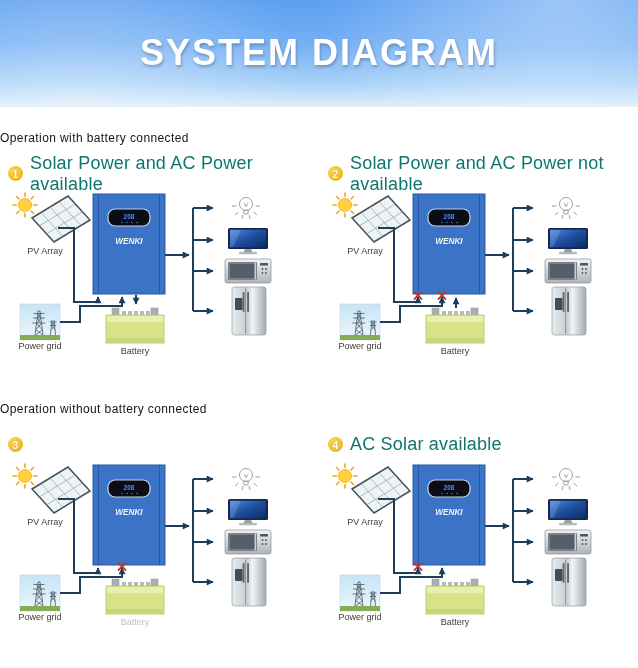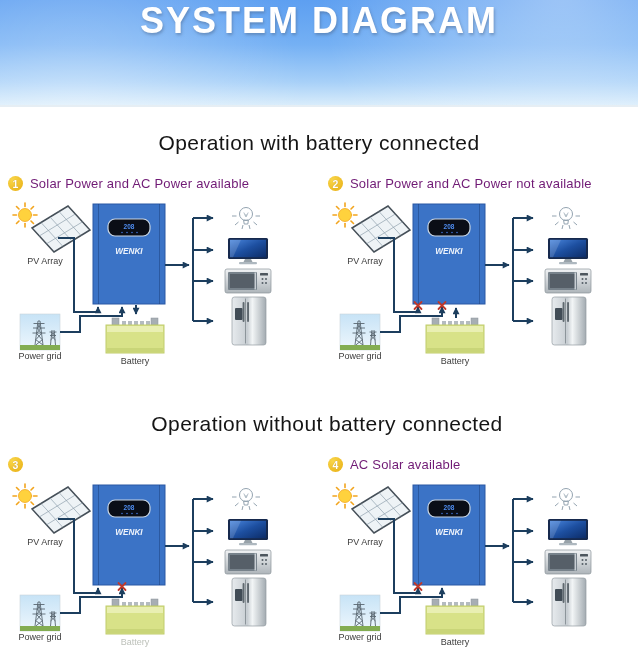--- a/index.html
+++ b/index.html
@@ -6,45 +6,45 @@
   body{
     width:638px;height:668px;overflow:hidden;background:#ffffff;
     font-family:"Liberation Sans",sans-serif;color:#1a1a1a;position:relative;
   }
   .banner{
     height:105px;width:100%;
     background:
       radial-gradient(circle at 88% -10%, rgba(255,255,255,.40), rgba(255,255,255,0) 42%),
       radial-gradient(circle at 12% 110%, rgba(255,255,255,.35), rgba(255,255,255,0) 40%),
       linear-gradient(180deg,#5d9ff1 0%,#74b0f4 42%,#a7d0f8 78%,#d8ecfb 100%);
-    display:flex;align-items:flex-start;justify-content:center;
+    display:flex;align-items:center;justify-content:center;
     border-bottom:2px solid #e6eef4;
   }
   .banner h1{
     margin:0;font-size:36px;font-weight:800;letter-spacing:2px;color:#ffffff;
     text-shadow:1px 2px 3px rgba(80,110,150,.55);
   }
   .section-title{
-    text-align:center;font-size:21px;letter-spacing:.4px;color:#151515;
+    text-align:left;font-size:12px;letter-spacing:.4px;color:#151515;
   }
   .sec1 .section-title{margin-top:24px;}
-  .sec2 .section-title{margin-top:42px;padding-left:16px;}
+  .sec2 .section-title{margin-top:42px;}
   .grid{
     display:grid;grid-template-columns:1fr 1fr;column-gap:10px;
     padding:0 2px 0 6px;margin-top:18px;
   }
   .cell-caption{display:flex;align-items:center;gap:7px;height:21px;padding-left:2px;}
   .badge{
     width:15px;height:15px;border-radius:50%;flex:0 0 15px;
     background:radial-gradient(circle at 32% 28%,#f9d64a,#e8ae12);
     color:#ffffff;font-size:10.5px;font-weight:bold;
     display:flex;align-items:center;justify-content:center;
     text-shadow:0 0 1px rgba(150,100,0,.65);
   }
-  .cap-text{font-size:13px;color:#701a75;letter-spacing:.2px;}
+  .cap-text{font-size:18px;color:#0f766e;letter-spacing:.2px;}
   svg.diagram{display:block;width:304px;height:172px;margin-top:4px;}
   .lbl{font-size:9px;fill:#3c3c3c;font-family:"Liberation Sans",sans-serif;}
   .lbl.faded{fill:#bdc1ba;}
 </style>
 </head>
 <body>
 
 <svg width="0" height="0" style="position:absolute" aria-hidden="true">
   <defs>
     <marker id="arr" viewBox="0 0 10 10" refX="9" refY="5" markerWidth="8" markerHeight="7" markerUnits="userSpaceOnUse" orient="auto">

